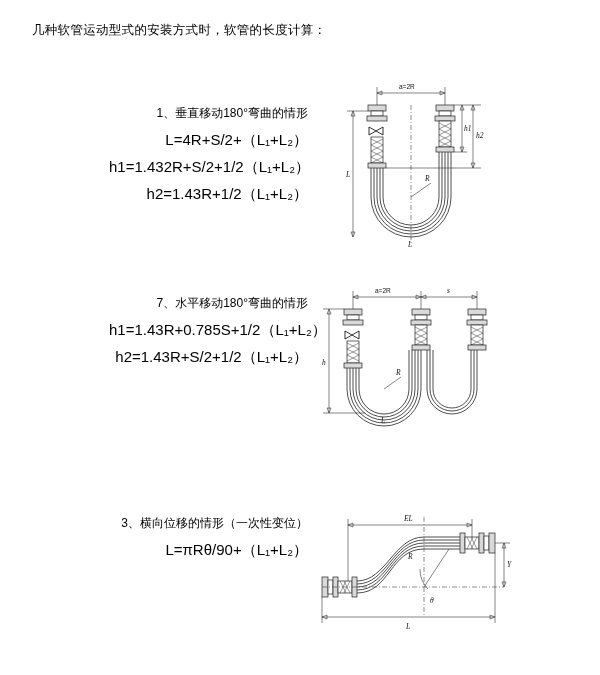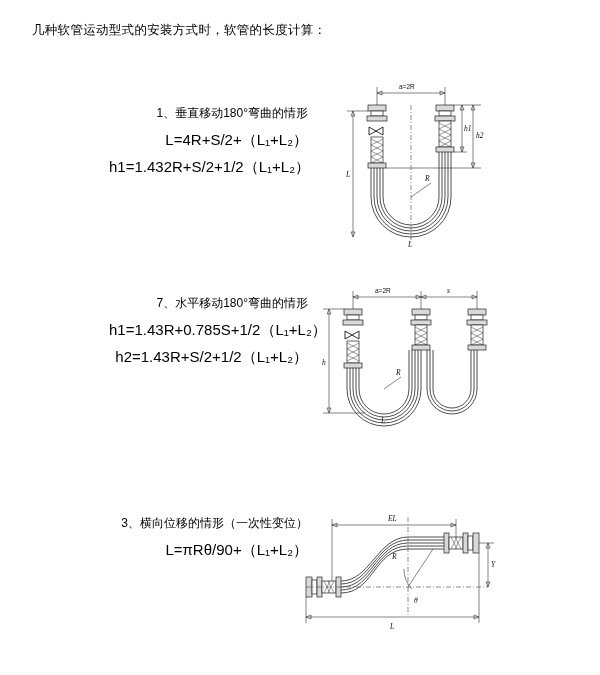--- a/index.html
+++ b/index.html
@@ -58,21 +58,21 @@
     margin-left: 18px;
     margin-bottom: 8px;
     padding-left: 43px;
   }
   .fig {
     position: absolute;
     top: -30px;
   }
   .fig1 { left: 305px; }
   .fig2 { left: 305px; top: -18px; }
-  .fig3 { left: 292px; top: -8px; }
+  .fig3 { left: 308px; top: -8px; }
 
   svg { display: block; }
   .ln { stroke: #1a1a1a; stroke-width: 0.9; fill: none; }
   .dim { stroke: #333; stroke-width: 0.6; fill: none; }
   .dash { stroke: #444; stroke-width: 0.6; fill: none; stroke-dasharray: 5 2 1 2; }
   .hose { stroke: #222; stroke-width: 0.8; fill: none; }
   .hatch { stroke: #333; stroke-width: 0.5; fill: none; }
   .lbl { font-family: "Liberation Sans", sans-serif; font-size: 6.5px; fill: #111; }
   .lbl-i { font-family: "Liberation Serif", serif; font-size: 7.5px; fill: #111; font-style: italic; }
   .fillg { fill: #d9d9d9; stroke: #222; stroke-width: 0.7; }
@@ -83,20 +83,21 @@
 
 <div class="page">
 
   <div class="heading">几种软管运动型式的安装方式时，软管的长度计算：</div>
 
   <div class="section sec1">
     <div class="text-col">
       <div class="sec-title">1、垂直移动180°弯曲的情形</div>
       <div class="formula">L=4R+S/2+（L₁+L₂）</div>
       <div class="formula">h1=1.432R+S/2+1/2（L₁+L₂）</div>
+      <div class="formula">h2=1.43R+1/2（L₁+L₂）</div>
     </div>
 
     <div class="fig fig1">
       <svg width="200" height="190" viewBox="0 0 200 190">
 
         <line class="dim" x1="72" y1="18" x2="140" y2="18"></line>
         <path class="dim" d="M72 18 l5 -2 v4 z" fill="#333"></path>
         <path class="dim" d="M140 18 l-5 -2 v4 z" fill="#333"></path>
         <line class="dim" x1="72" y1="12" x2="72" y2="30"></line>
         <line class="dim" x1="140" y1="12" x2="140" y2="30"></line>

